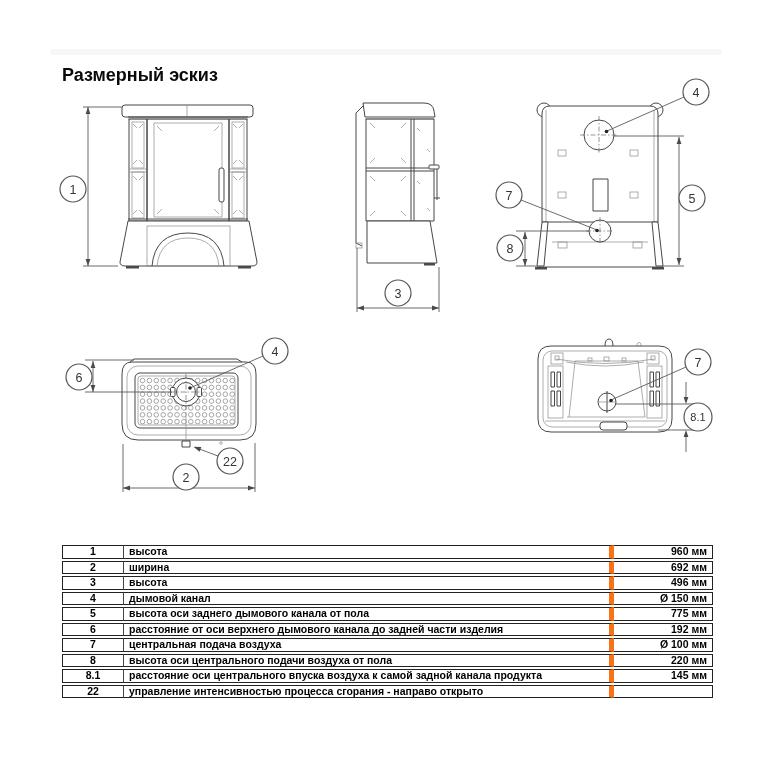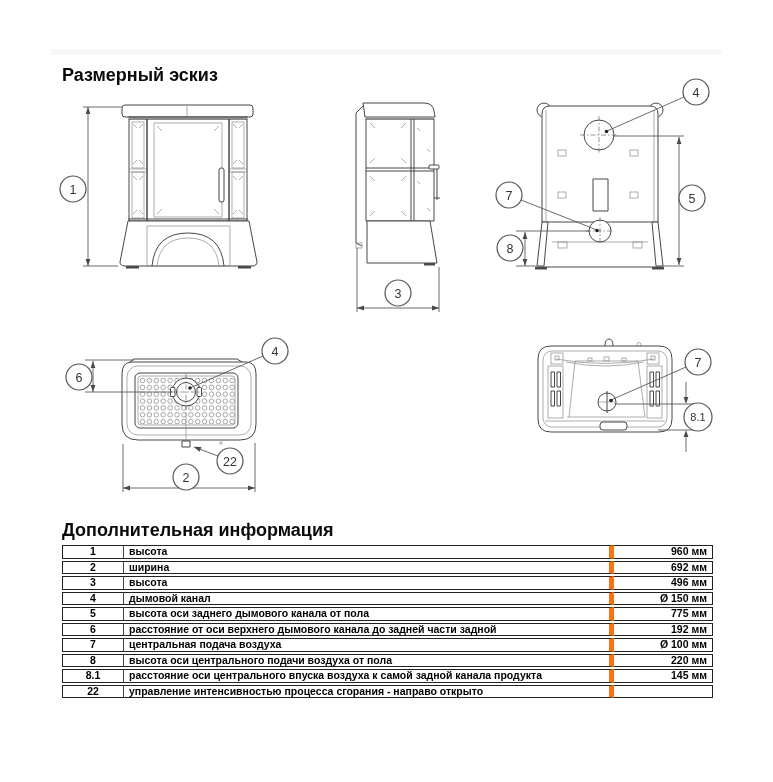--- a/index.html
+++ b/index.html
@@ -351,21 +351,20 @@
       <g>
         <path class="dim" d="M616,404 H694 M658,430 H694 M686,382 V397 M686,437 V452"></path>
         <polygon class="arr" points="686,404 683.6,397 688.4,397"></polygon>
         <polygon class="arr" points="686,430 683.6,437 688.4,437"></polygon>
         <circle class="co" cx="698" cy="417" r="14"></circle>
         <text class="cot cots" x="698" y="421">8.1</text>
       </g>
     </g>
   </svg>
 
-  <h2 class="sec-title" id="infoTitle">Дополнительная информация</h2>
 
   <table class="info">
     <tbody>
       <tr>
         <td class="c-num">1</td>
         <td class="c-desc">высота</td>
         <td class="c-val">960 мм</td>
       </tr>
       <tr>
         <td class="c-num">2</td>
@@ -382,21 +381,21 @@
         <td class="c-desc">дымовой канал</td>
         <td class="c-val">Ø 150 мм</td>
       </tr>
       <tr>
         <td class="c-num">5</td>
         <td class="c-desc">высота оси заднего дымового канала от пола</td>
         <td class="c-val">775 мм</td>
       </tr>
       <tr>
         <td class="c-num">6</td>
-        <td class="c-desc">расстояние от оси верхнего дымового канала до задней части задной</td>
+        <td class="c-desc">расстояние от оси верхнего дымового канала до задней части изделия</td>
         <td class="c-val">192 мм</td>
       </tr>
       <tr>
         <td class="c-num">7</td>
         <td class="c-desc">центральная подача воздуха</td>
         <td class="c-val">Ø 100 мм</td>
       </tr>
       <tr>
         <td class="c-num">8</td>
         <td class="c-desc">высота оси центрального подачи воздуха от пола</td>

